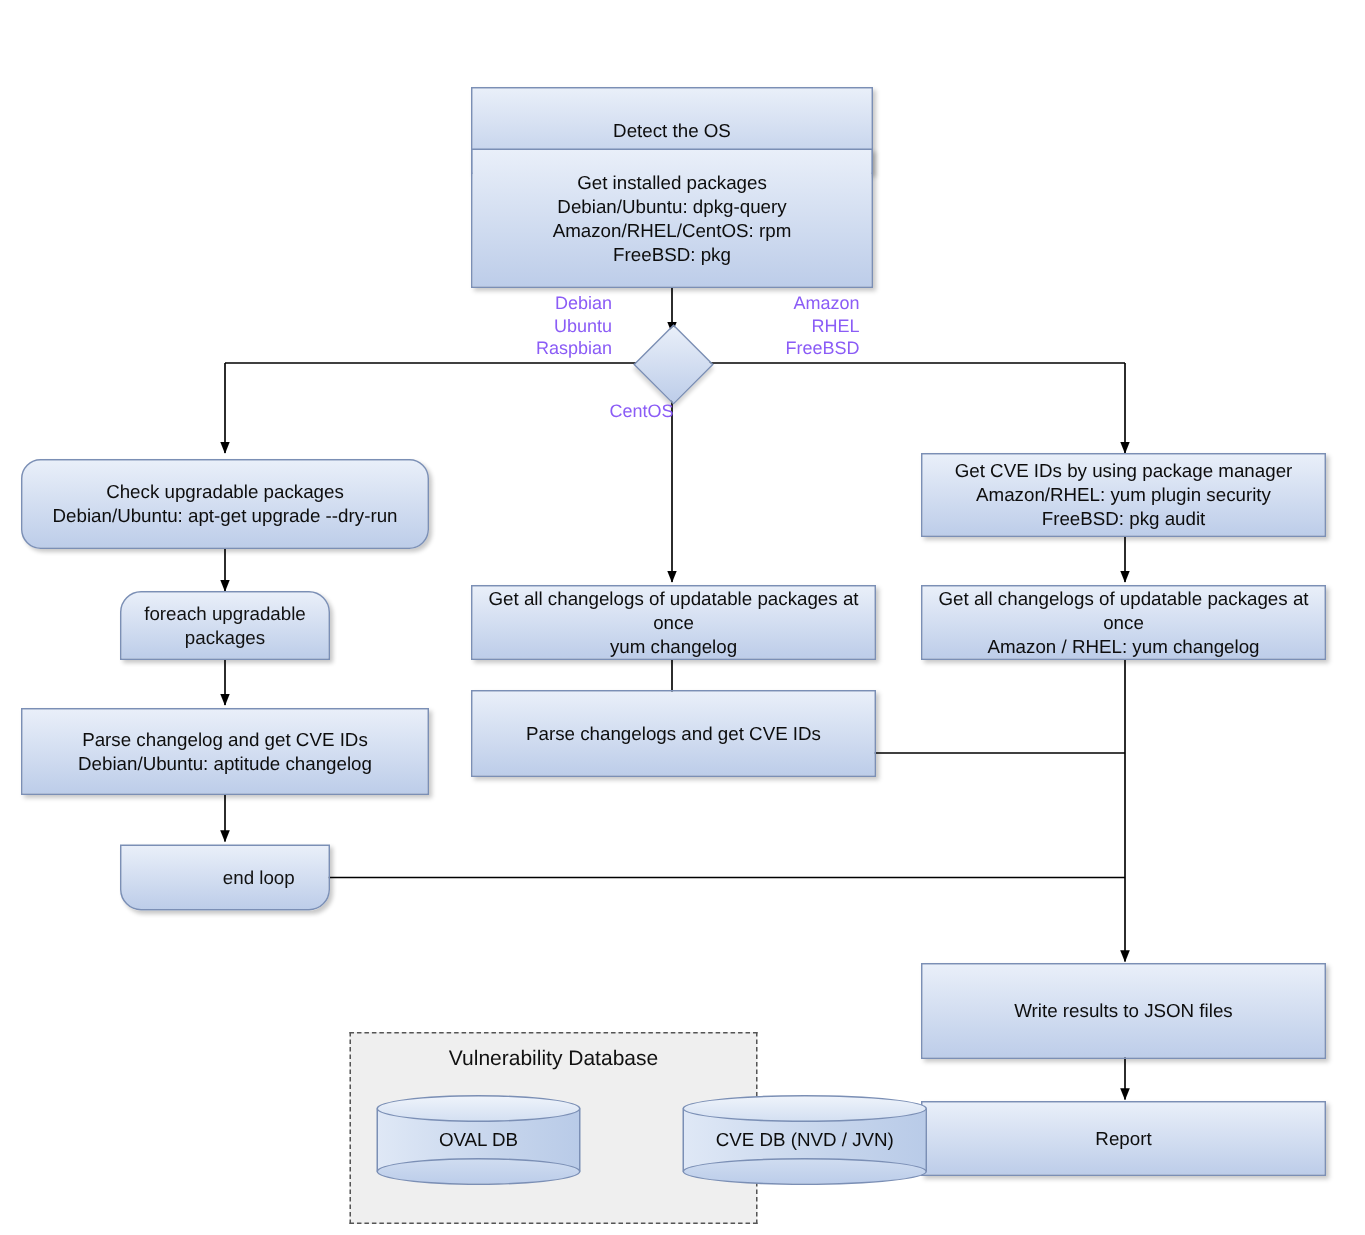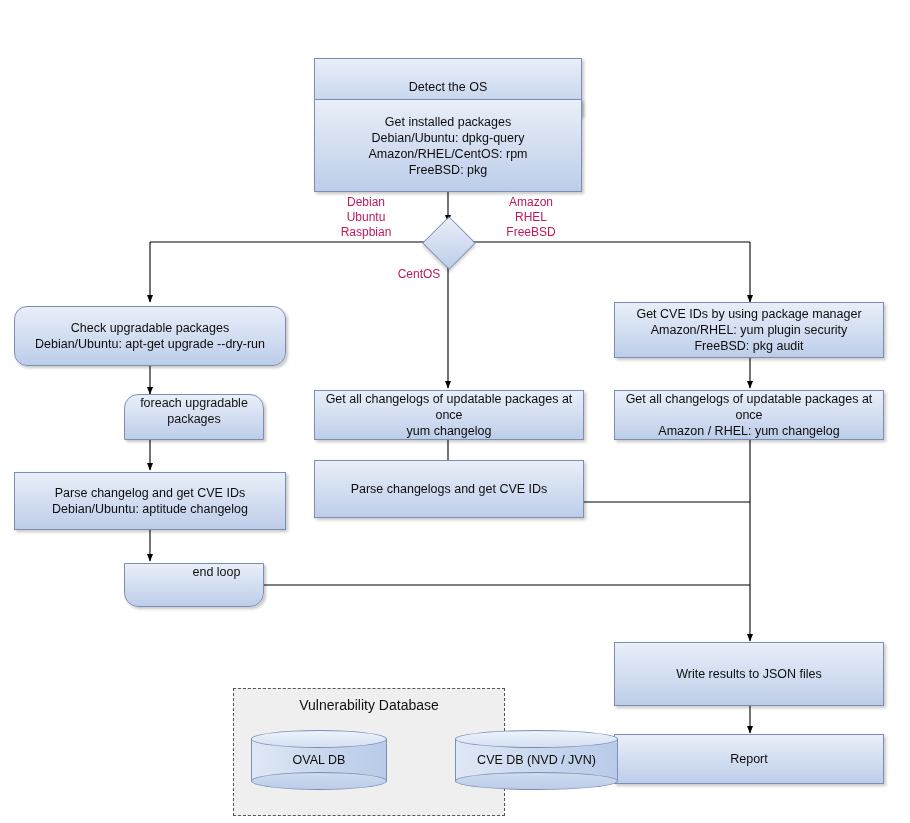--- a/index.html
+++ b/index.html
@@ -42,44 +42,44 @@
     border: 1px solid #7b8fb5;
     background: linear-gradient(135deg, #e9eff9 0%, #bdcde9 100%);
     transform: rotate(45deg);
     box-shadow: 2px 2px 3px rgba(0,0,0,0.18);
   }
 
   .loopstart, .loopend {
     position: absolute;
     box-sizing: border-box;
     display: flex;
+    align-items: center;
     justify-content: center;
     text-align: center;
     font-size: 12.5px;
     line-height: 16px;
     border: 1px solid #7b8fb5;
     background: linear-gradient(180deg, #e9eff9 0%, #bdcde9 100%);
     box-shadow: 2px 2px 3px rgba(0,0,0,0.22);
-    margin-left: 44px;
   }
   .loopstart {
     border-radius: 14px 14px 0 0;
   }
   .loopend {
     border-radius: 0 0 14px 14px;
     padding-left: 45px;
   }
 
   .edgelabel {
     position: absolute;
     font-size: 12px;
     line-height: 15px;
-    color: #be185d;
+    color: #8b5cf6;
     white-space: pre-line;
-    text-align: center;
+    text-align: right;
   }
 
   .dbgroup {
     position: absolute;
     box-sizing: border-box;
     border: 1px dashed #555;
     background: #efefef;
   }
   .dbgroup-title {
     position: absolute;

